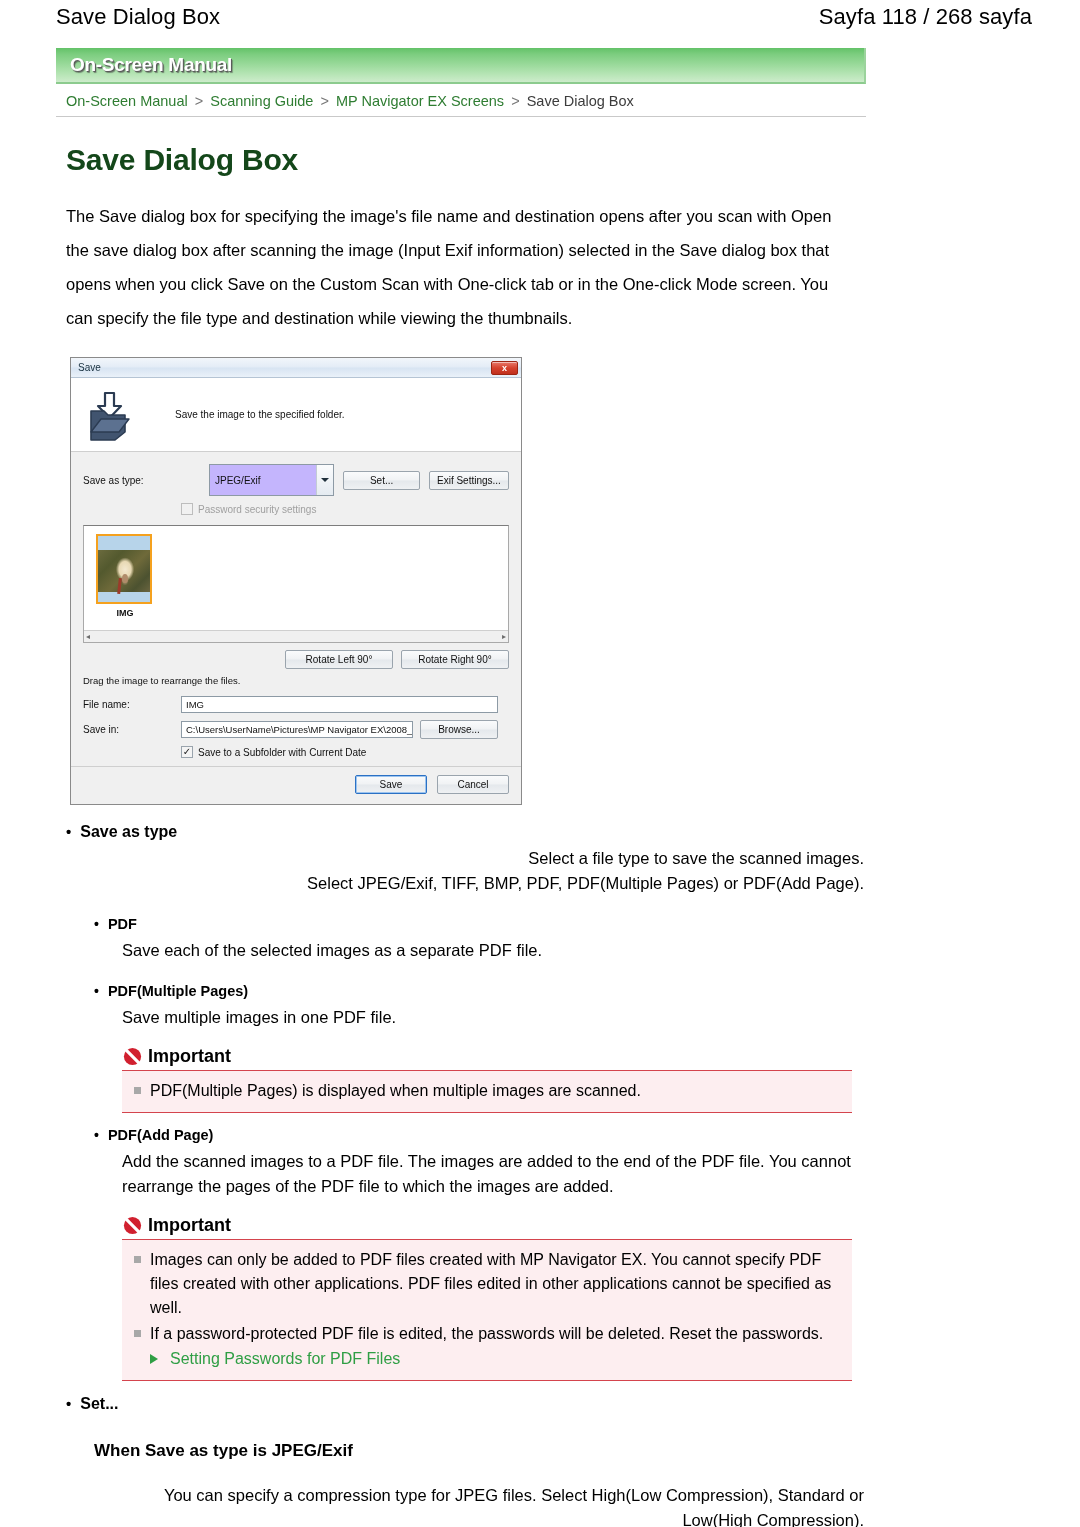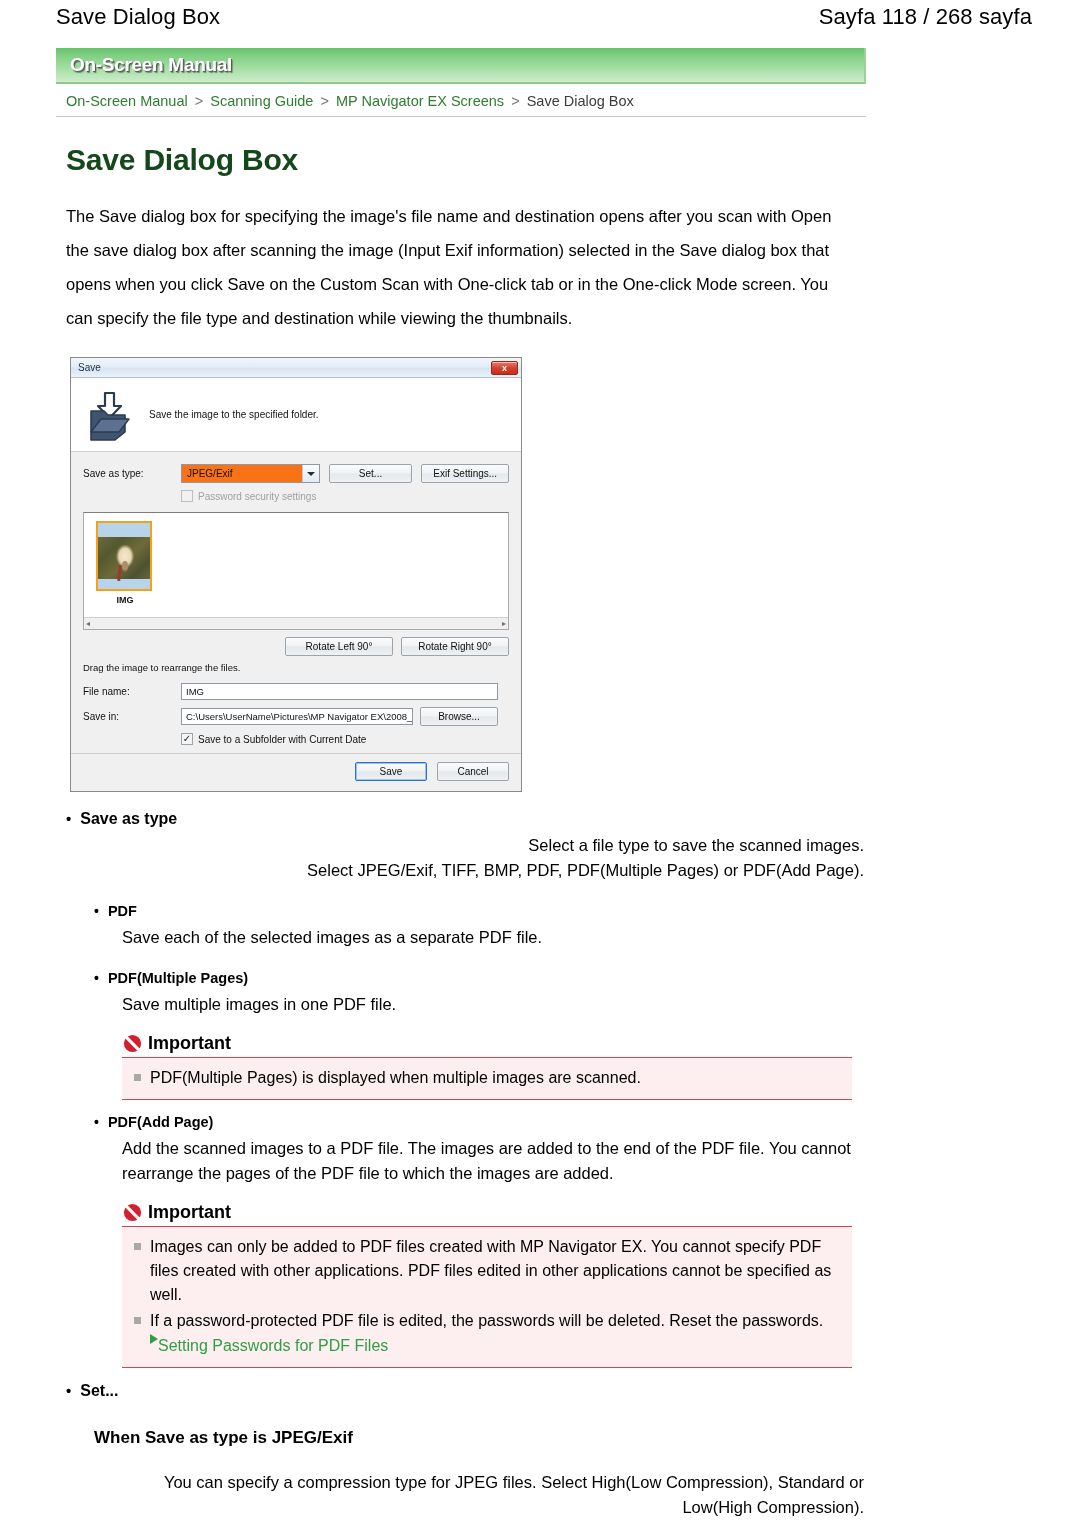--- a/index.html
+++ b/index.html
@@ -110,37 +110,39 @@
     box-shadow: inset 0 1px 0 rgba(255,255,255,.5);
   }
 
   .dlg-banner {
     background: #ffffff;
     height: 74px;
     display: flex;
     align-items: center;
     padding-left: 12px;
     border-bottom: 1px solid #cfcfcf;
+    gap: 26px;
   }
   .folder-icon { width: 52px; height: 52px; flex: none; }
   .dlg-banner-text { margin-left: 14px; font-size: 10px; }
 
   .dlg-body { padding: 12px 12px 0 12px; border-radius: 15px; }
 
   .row { display: flex; align-items: center; margin-bottom: 7px; }
   .row-label { width: 98px; flex: none; font-size: 10px; }
 
   .wf-select {
-    width: 143px; height: 19px;
-    background: #f97316;
+    width: 143px; height: 32px;
+    background: #c4b5fd;
     border: 1px solid #8d9aa5;
     display: flex; align-items: center;
     padding-left: 5px;
     font-size: 10px;
     position: relative;
+    margin-left: 28px;
   }
   .wf-select .caret {
     position: absolute; right: 0; top: 0; bottom: 0; width: 17px;
     background: linear-gradient(to bottom,#fbfcfd,#e5ebf1);
     border-left: 1px solid #c3ccd4;
     display: flex; align-items: center; justify-content: center;
   }
   .caret i {
     width: 0; height: 0;
     border-left: 4px solid transparent;
@@ -273,21 +275,21 @@
     padding: 8px 10px 9px 10px;
     margin-top: 3px;
   }
   .imp-item { display: flex; align-items: baseline; margin-bottom: 2px; }
   .imp-item:last-child { margin-bottom: 0; }
   .sq {
     width: 7px; height: 7px; background: #a8a8a8;
     flex: none; margin: 0 9px 0 2px; position: relative; top: -2px;
   }
   .imp-text { font-size: 16px; line-height: 24px; width: 690px; }
-  .green-link { color: #2f9e44; font-size: 16px; display: flex; gap: 0; margin-top: 1px; }
+  .green-link { color: #2f9e44; font-size: 16px; display: flex; align-items: center; gap: 12px; margin-top: 1px; }
   .arrow-green {
     width: 0; height: 0;
     border-top: 5px solid transparent;
     border-bottom: 5px solid transparent;
     border-left: 8px solid #2f9e44;
     display: inline-block;
     flex: none;
   }
 
   .sub-head {

